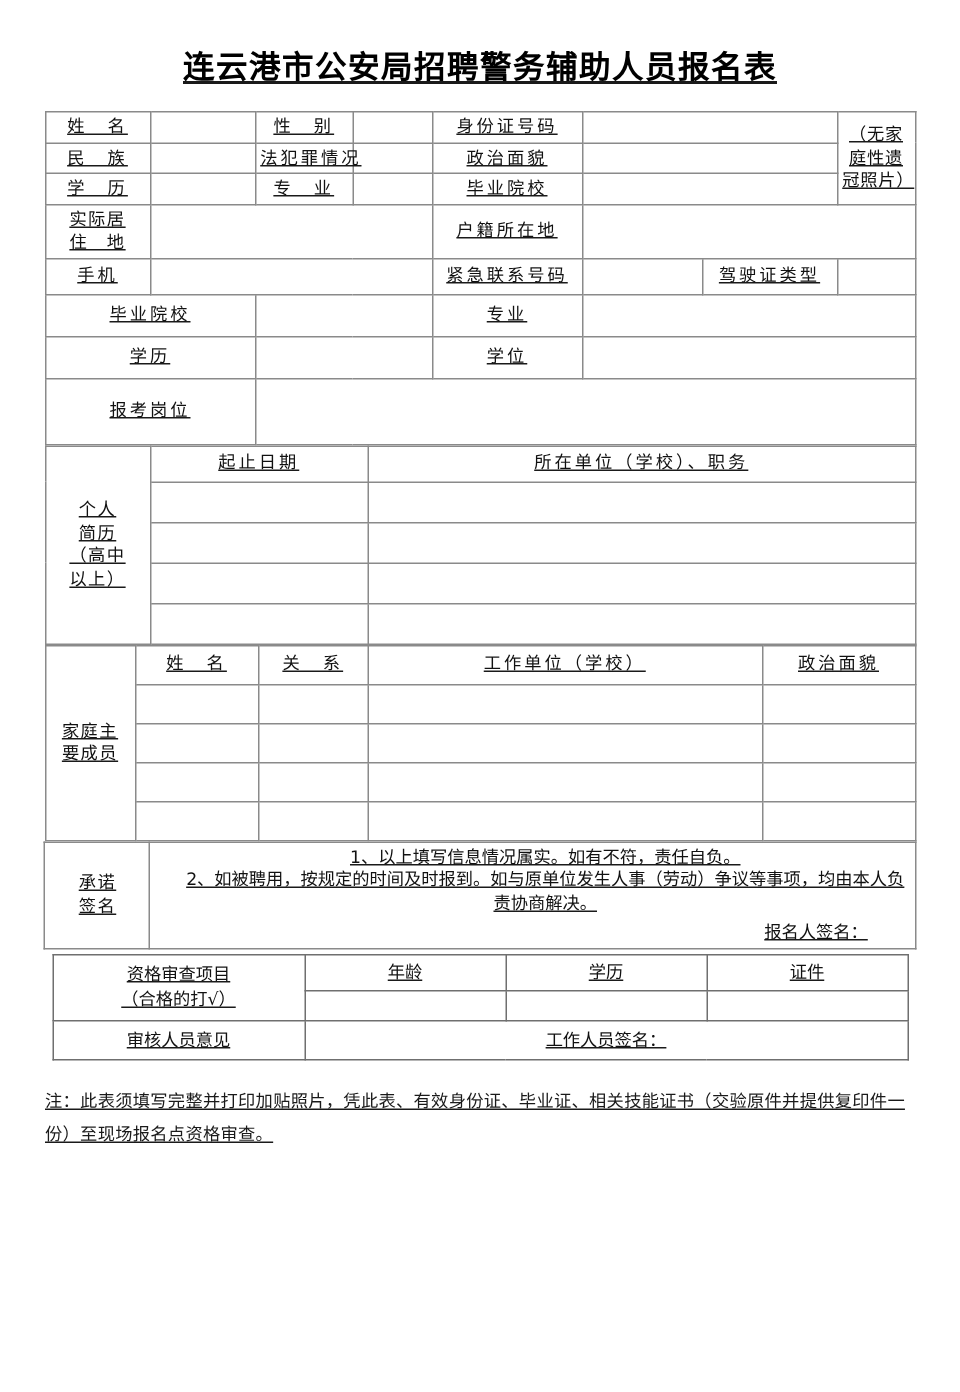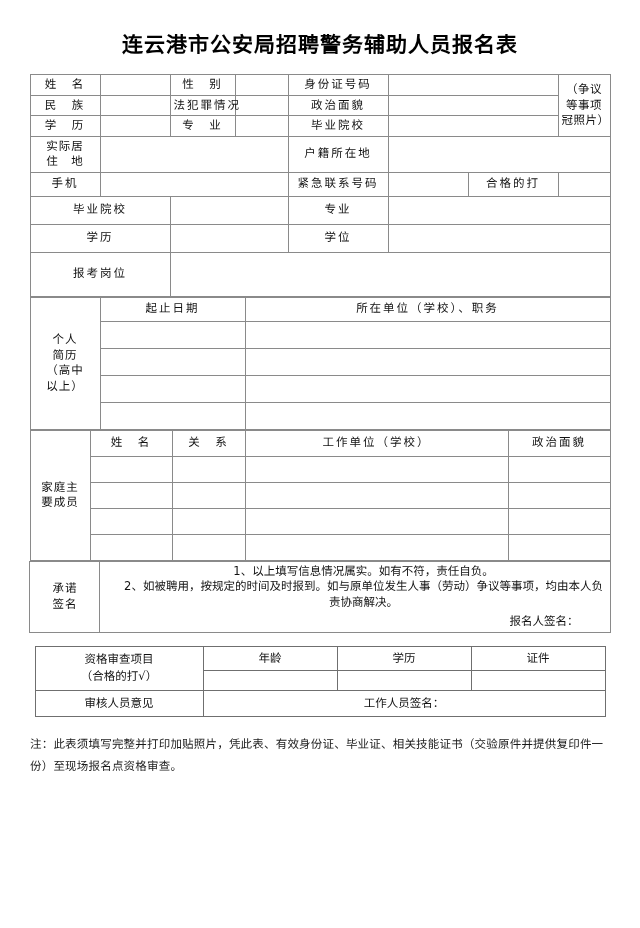--- a/index.html
+++ b/index.html
@@ -14,20 +14,21 @@
     font-family: "DejaVu Sans", "Liberation Sans", sans-serif;
     color: #1a1a1a;
     position: relative;
     overflow: hidden;
   }
   .page {
     position: relative;
     width: 640px;
     height: 684px;
     box-sizing: border-box;
+    text-decoration: underline;
   }
 
   
   .form-title {
     text-align: center;
     font-size: 21px;
     font-weight: bold;
     letter-spacing: 1px;
     padding-top: 28px;
     padding-bottom: 16px;
@@ -103,21 +104,21 @@
     font-weight: bold;
     text-align: left;
     letter-spacing: 0.5px;
   }
 
   
   table.review {
     border-collapse: collapse;
     table-layout: fixed;
     width: 570px;
-    margin: 13px auto;
+    margin: 3px auto;
   }
   table.review td {
     border: 1px solid #6f6f6f;
     font-size: 11.5px;
     text-align: center;
     padding: 3px 2px;
     vertical-align: middle;
     line-height: 1.5;
     color: #111;
   }
@@ -153,21 +154,21 @@
     <tbody>
 
       <tr>
         <td class="lbl">姓　名</td>
         <td class="val"></td>
         <td class="lbl">性　别</td>
         <td class="val"></td>
         <td class="lbl">身份证号码</td>
         <td class="val" colspan="2"></td>
         <td class="photo" rowspan="3">
-          <span>（争议等事项</span><br>
+          <span>（无家庭性遗</span><br>
           <span>冠照片）</span>
         </td>
       </tr>
 
       <tr>
         <td class="lbl">民　族</td>
         <td class="val"></td>
         <td class="lbl">法犯罪情况</td>
         <td class="val"></td>
         <td class="lbl">政治面貌</td>
@@ -191,21 +192,21 @@
         <td class="val" colspan="3"></td>
         <td class="lbl">户籍所在地</td>
         <td class="val" colspan="3"></td>
       </tr>
 
       <tr style="height:24px">
         <td class="lbl">手机</td>
         <td class="val" colspan="3"></td>
         <td class="lbl">紧急联系号码</td>
         <td class="val"></td>
-        <td class="lbl">合格的打</td>
+        <td class="lbl">驾驶证类型</td>
         <td class="val"></td>
       </tr>
 
       <tr style="height:28px">
         <td class="lbl" colspan="2">毕业院校</td>
         <td class="val" colspan="2"></td>
         <td class="lbl">专业</td>
         <td class="val" colspan="3"></td>
       </tr>
 

